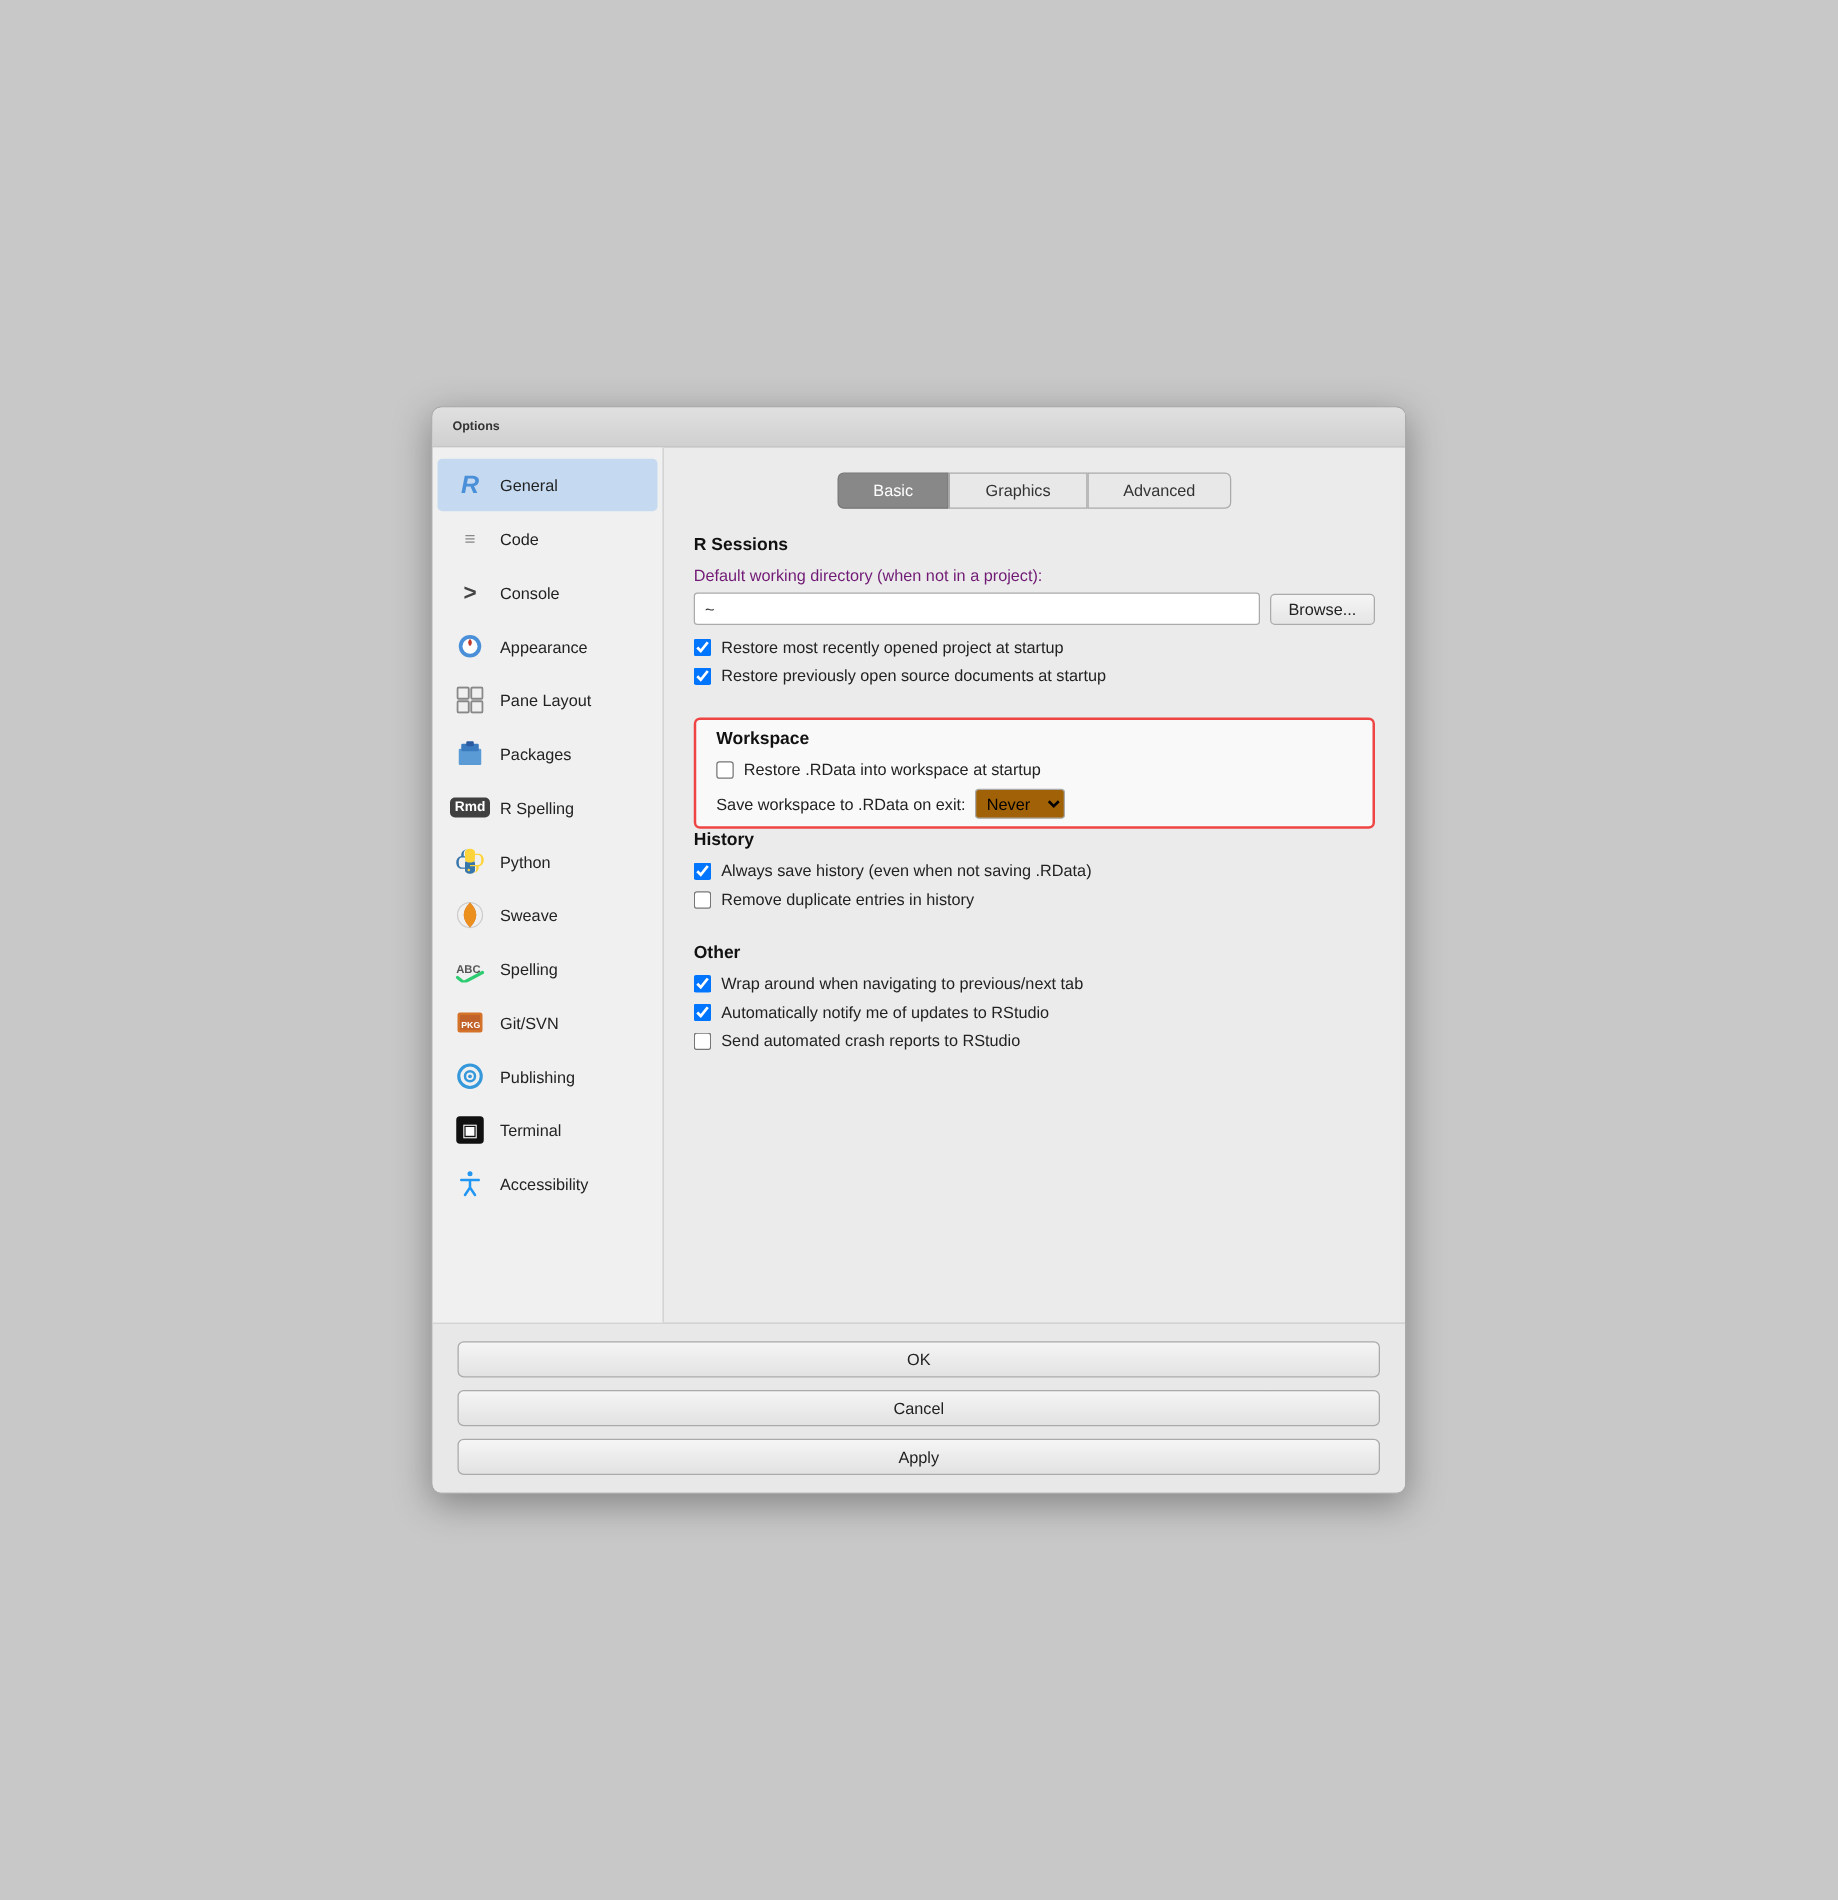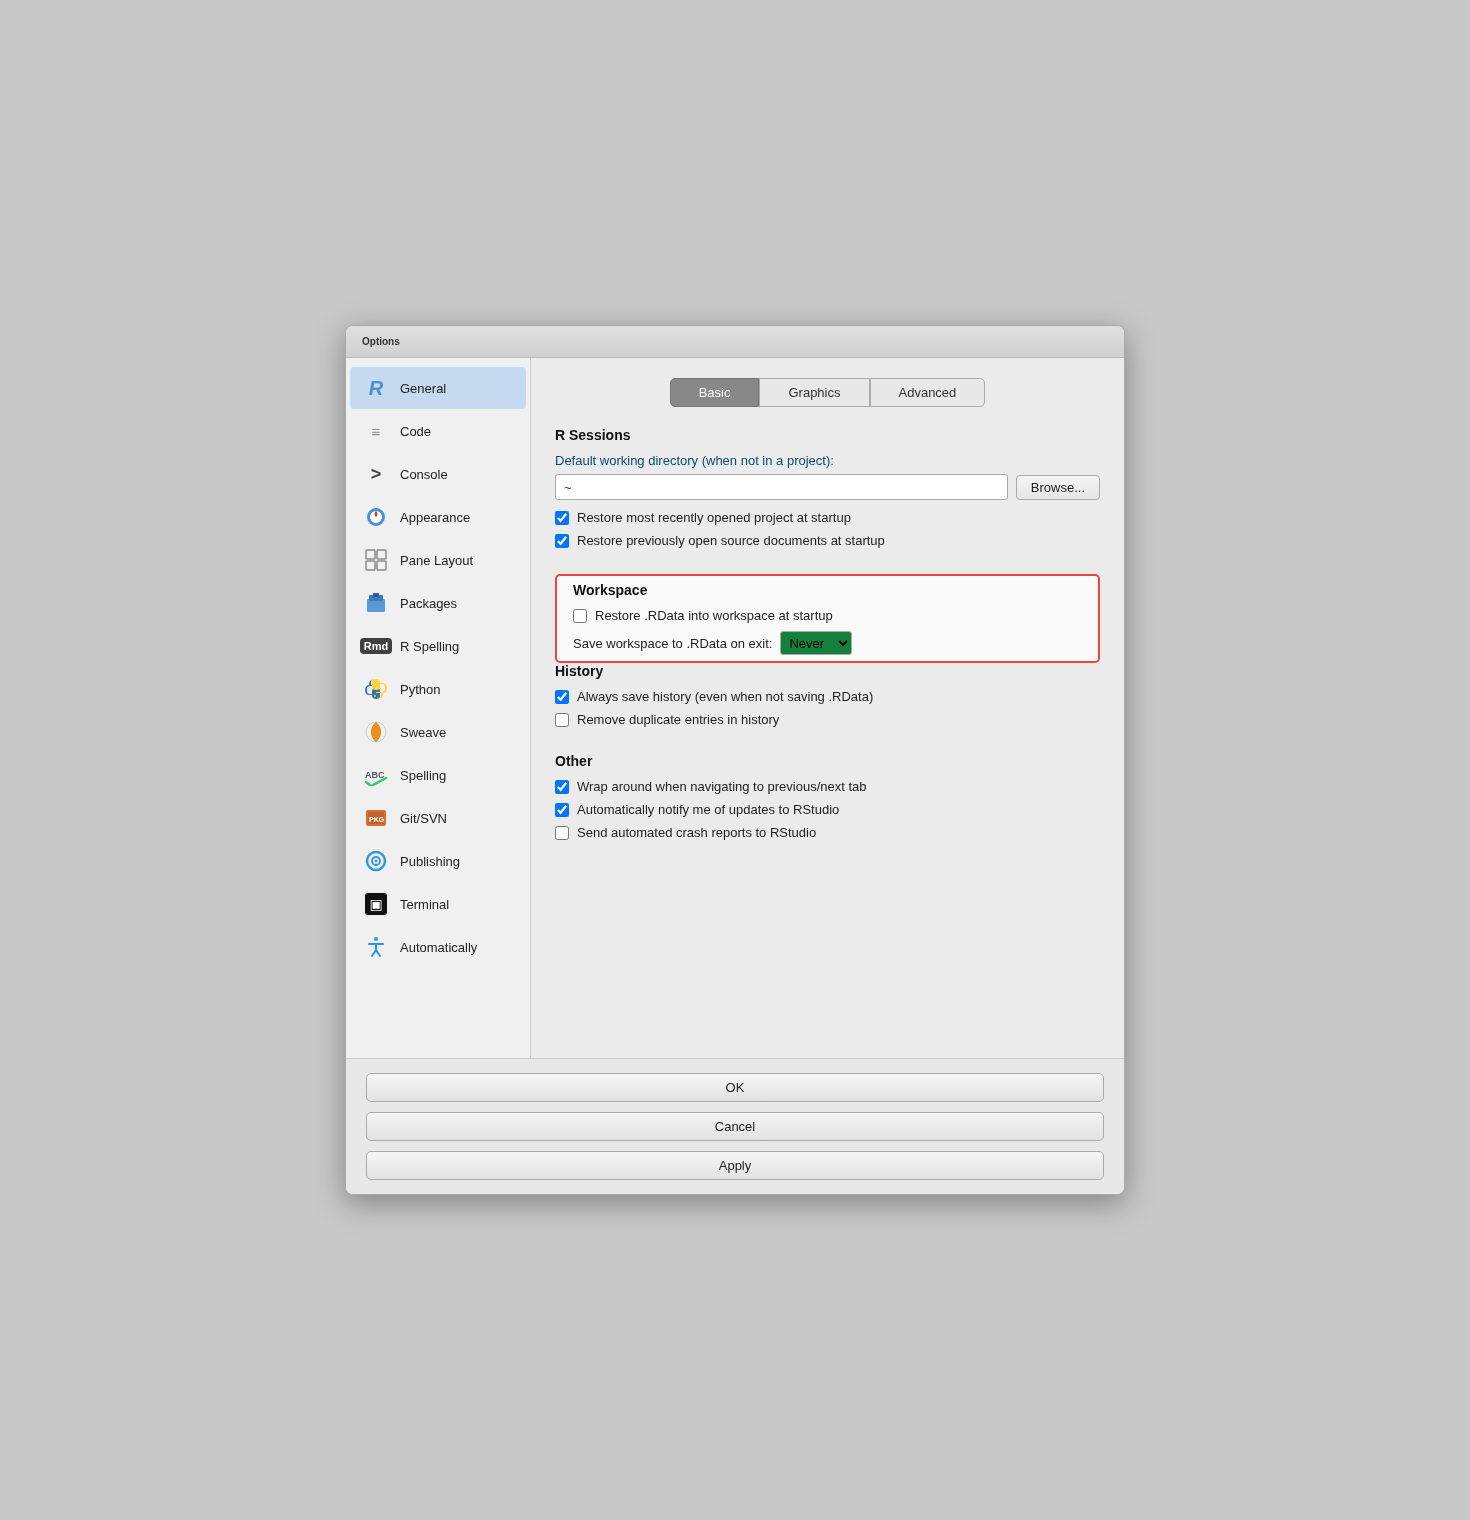--- a/index.html
+++ b/index.html
@@ -110,21 +110,21 @@
       font-size: 14px;
       font-weight: 700;
       color: #111;
       margin-bottom: 10px;
     }
     .section {
       margin-bottom: 18px;
     }
     .form-label {
       font-size: 13px;
-      color: #0c4a6e;
+      color: #701a75;
       margin-bottom: 6px;
     }
     .input-row {
       display: flex;
       align-items: center;
       gap: 8px;
       margin-bottom: 10px;
     }
     .text-input {
       flex: 1;
@@ -172,21 +172,21 @@
       display: flex;
       align-items: center;
       gap: 8px;
       font-size: 13px;
       color: #222;
     }
     .save-select {
       height: 24px;
       border: 1px solid #aaa;
       border-radius: 3px;
-      background: #15803d;
+      background: #a16207;
       font-size: 13px;
       padding: 0 4px;
       cursor: pointer;
     }
     
     .dialog-footer {
       display: flex;
       justify-content: flex-end;
       padding: 14px 20px;
       gap: 10px;
@@ -337,21 +337,21 @@
         <span class="sidebar-item-label">Terminal</span>
       </div>
 
       <div class="sidebar-item">
         <div class="sidebar-icon" style="display:flex;align-items:center;justify-content:center;">
           <svg width="24" height="24" viewBox="0 0 24 24">
             <circle cx="12" cy="4" r="2" fill="#2196F3"></circle>
             <path d="M5 9h14M12 9v6M8 21l4-6 4 6" stroke="#2196F3" stroke-width="2" fill="none" stroke-linecap="round"></path>
           </svg>
         </div>
-        <span class="sidebar-item-label">Automatically</span>
+        <span class="sidebar-item-label">Accessibility</span>
       </div>
     </div>
 
     <div class="main-content">
 
       <div class="tabs">
         <button class="tab-btn active">Basic</button>
         <button class="tab-btn">Graphics</button>
         <button class="tab-btn">Advanced</button>
       </div>

